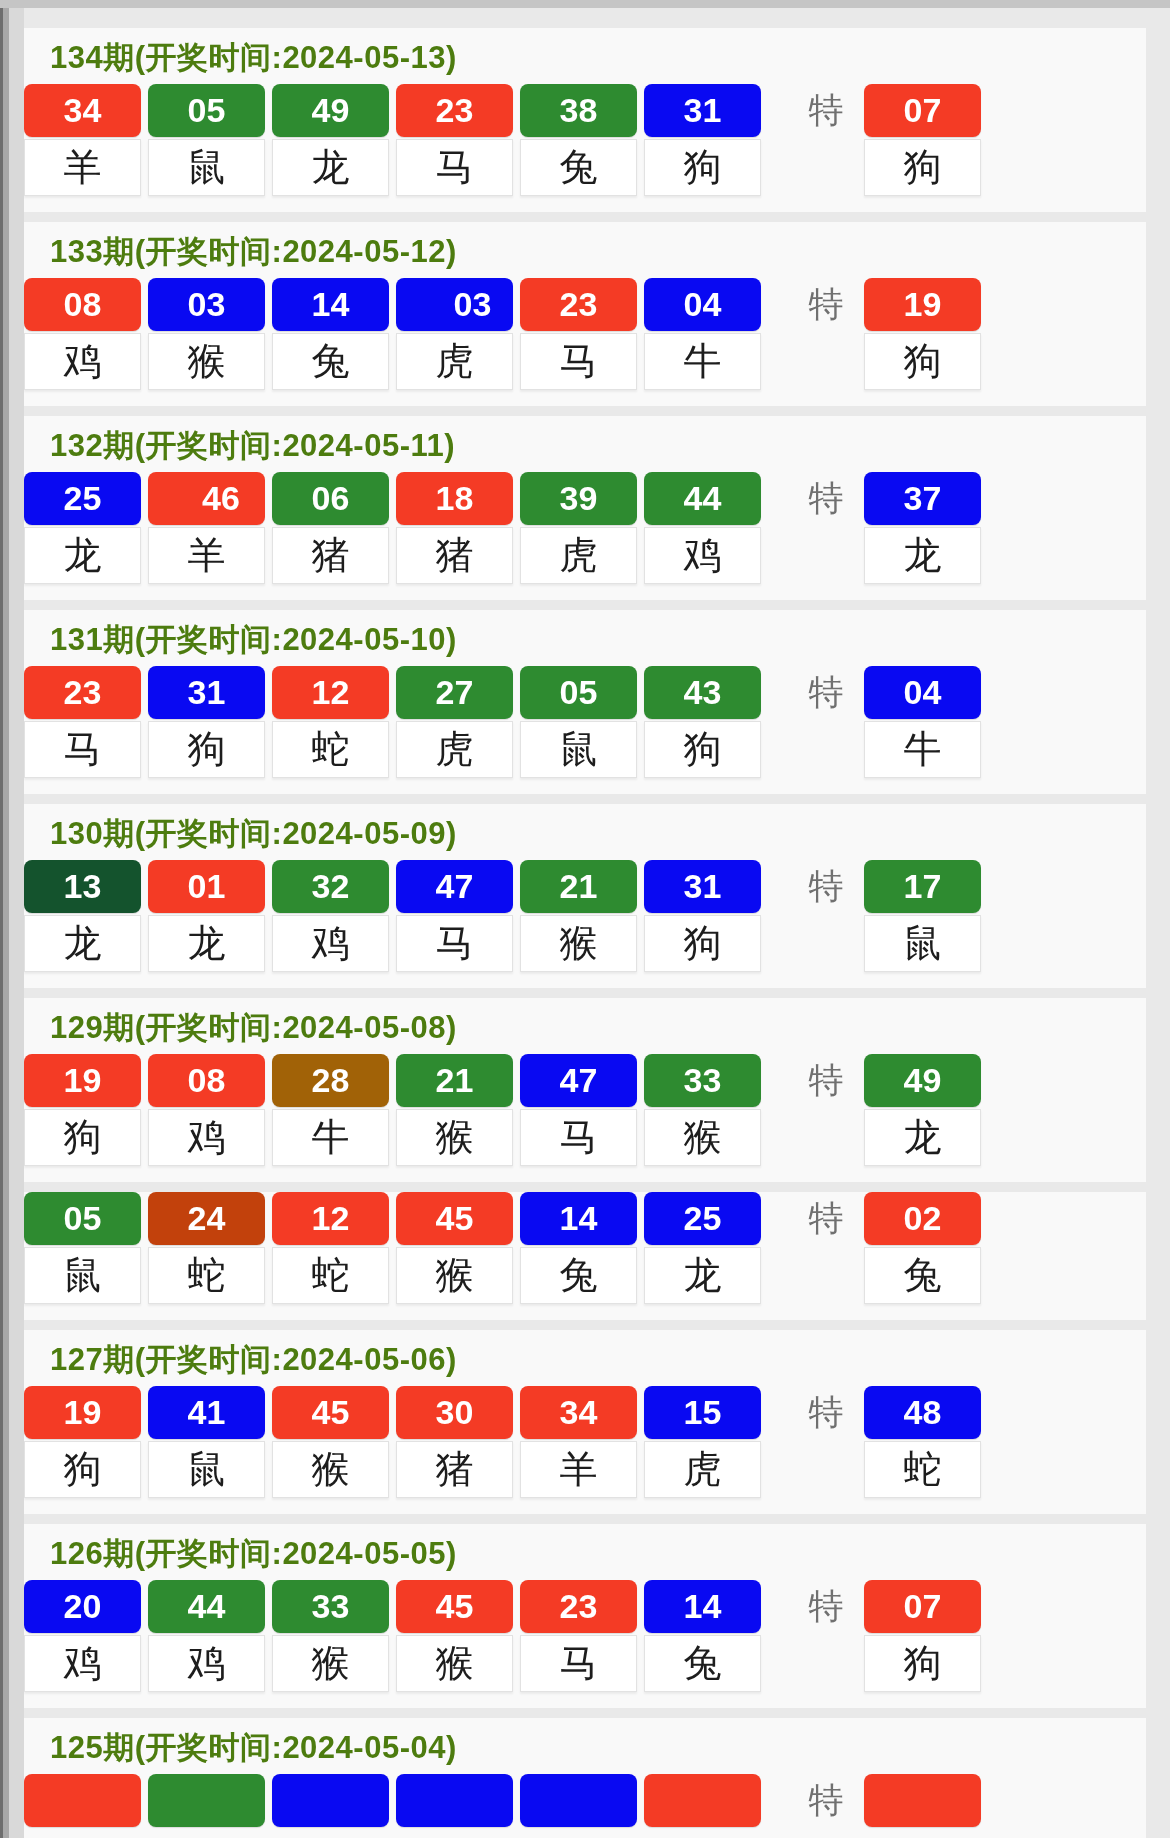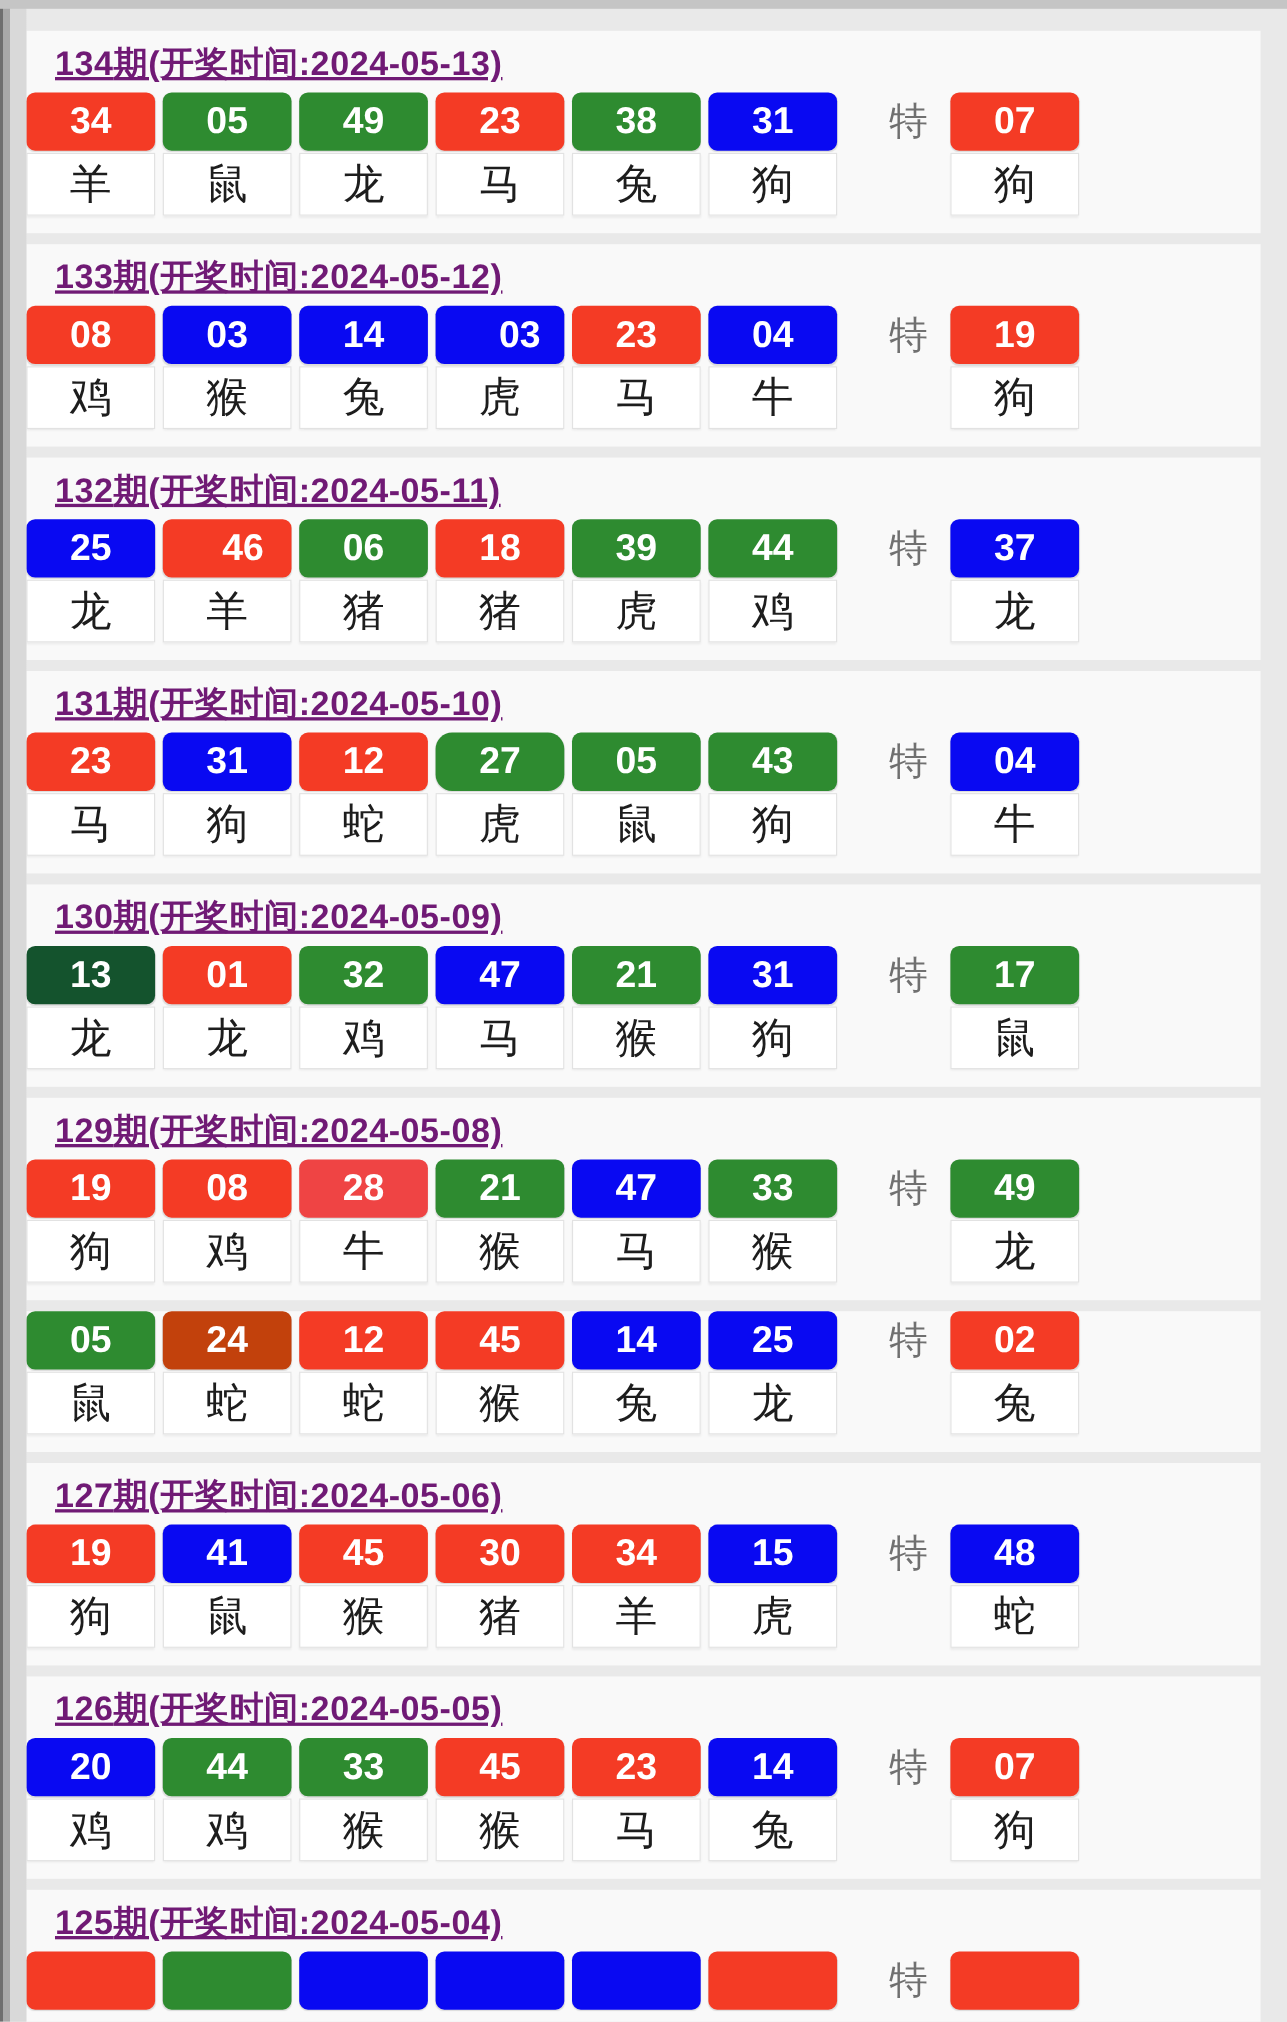--- a/index.html
+++ b/index.html
@@ -9,21 +9,21 @@
     font-family:"Liberation Sans","DejaVu Sans",sans-serif;
     position:relative;
   }
   .top-strip { position:absolute; top:0; left:0; width:1170px; height:8px; background:#c5c5c5; z-index:2; }
   .left-rail {
     position:absolute; top:0; left:0; width:24px; height:1838px; z-index:1;
     background:linear-gradient(to right,#6e6e6e 0,#6e6e6e 3px,#a8a8a8 3px,#a8a8a8 9px,#d9d9d9 9px,#d9d9d9 24px);
   }
   .content { position:absolute; top:28px; left:24px; width:1122px; }
   .card { background:#f9f9f9; margin-bottom:10px; padding-bottom:16px; }
-  .hdr { padding:12px 0 8px 26px; font-size:31px; line-height:36px; color:#701a75; letter-spacing:0.5px;text-decoration:underline; }
+  .hdr { padding:12px 0 8px 26px; font-size:31px; line-height:36px; color:#4d7c0f; letter-spacing:0.5px; }
   .hdr .num { font-weight:700; }
   .hdr .sfx { font-weight:600; }
   .row { display:flex; align-items:flex-start; }
   .cell { width:117px; margin-right:7px; }
   .tile {
     height:53px; border-radius:8px;
     display:flex; align-items:center; justify-content:center;
     color:#ffffff; font-size:34px; font-weight:700;
     box-shadow:0 1px 1px rgba(0,0,0,0.12);
   }
@@ -159,21 +159,21 @@
         </div>
         <div class="cell">
           <div class="tile" style="background: rgb(9, 9, 242);">31</div>
           <div class="zbox">狗</div>
         </div>
         <div class="cell">
           <div class="tile" style="background: rgb(244, 59, 37);">12</div>
           <div class="zbox">蛇</div>
         </div>
         <div class="cell">
-          <div class="tile" style="background: rgb(46, 139, 48); border-radius: 15px;">27</div>
+          <div class="tile" style="background: rgb(46, 139, 48);">27</div>
           <div class="zbox">虎</div>
         </div>
         <div class="cell">
           <div class="tile" style="background: rgb(46, 139, 48);">05</div>
           <div class="zbox">鼠</div>
         </div>
         <div class="cell">
           <div class="tile" style="background: rgb(46, 139, 48);">43</div>
           <div class="zbox">狗</div>
         </div>
@@ -225,21 +225,21 @@
     <div class="row">
         <div class="cell">
           <div class="tile" style="background: rgb(244, 59, 37);">19</div>
           <div class="zbox">狗</div>
         </div>
         <div class="cell">
           <div class="tile" style="background: rgb(244, 59, 37);">08</div>
           <div class="zbox">鸡</div>
         </div>
         <div class="cell">
-          <div class="tile" style="background: #ef4444;">28</div>
+          <div class="tile" style="background: #a16207;">28</div>
           <div class="zbox">牛</div>
         </div>
         <div class="cell">
           <div class="tile" style="background: rgb(46, 139, 48);">21</div>
           <div class="zbox">猴</div>
         </div>
         <div class="cell">
           <div class="tile" style="background: rgb(9, 9, 242);">47</div>
           <div class="zbox">马</div>
         </div>

